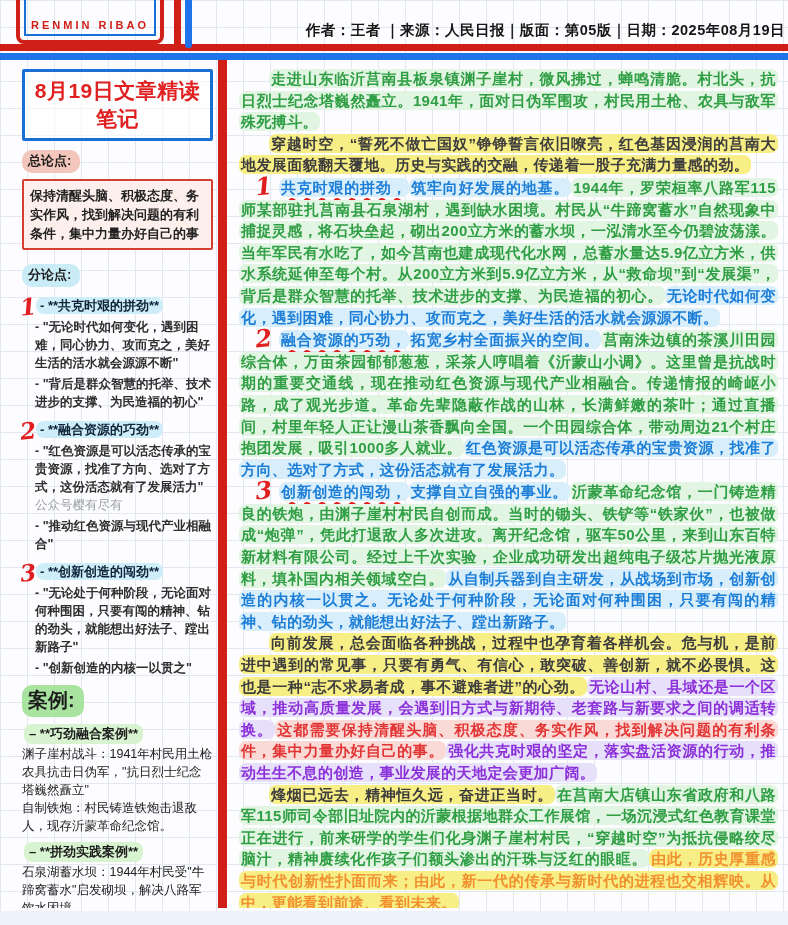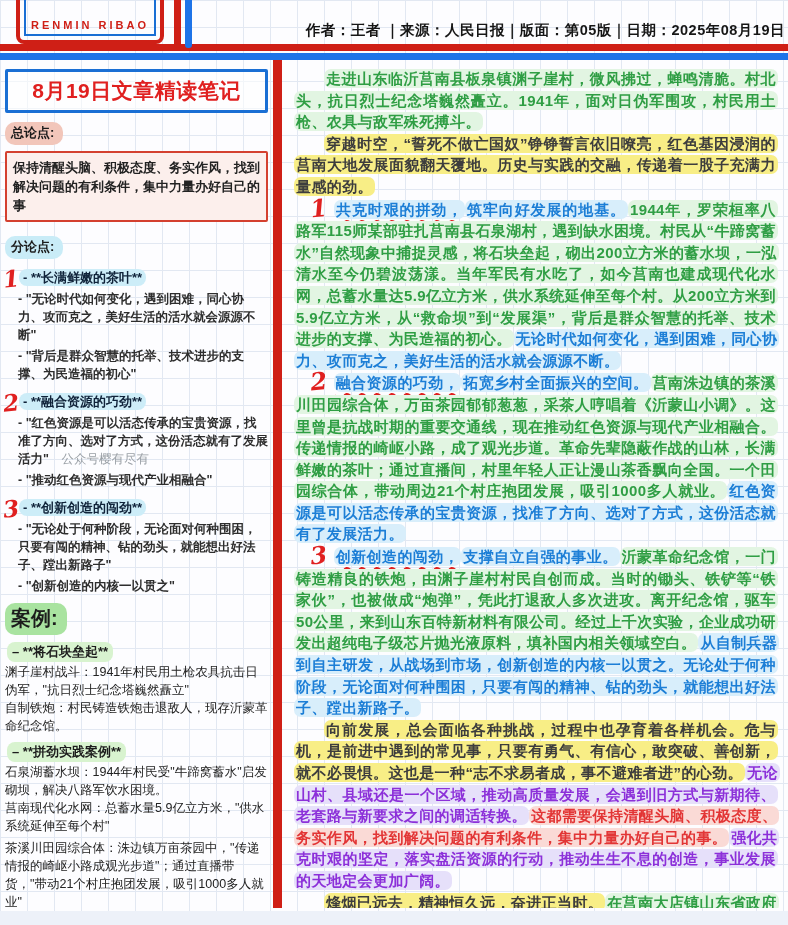--- a/index.html
+++ b/index.html
@@ -25,21 +25,21 @@
   }
   .logo-text { color:#cf1f16; font-weight:700; font-size:11px; letter-spacing:3px; padding-bottom:3px; }
   .vbar { position:absolute; top:0; width:7px; height:48px; border-radius:0 0 3px 3px; }
   .vbar-red { left:174px; background:#cf1f16; }
   .vbar-blue { left:185px; background:#1e74e8; }
   .meta { position:absolute; right:3px; top:21px; font-size:14.5px; font-weight:700; color:#161616; letter-spacing:0.5px; }
   .hrule-red { height:7px; background:#cf1f16; }
   .hrule-blue { height:7px; background:#1e74e8; margin-top:2px; }
   
   .content { display:flex; align-items:stretch; height:848px; }
-  .sidebar { width:273px; padding:9px 5px 0 5px; overflow:hidden; }
+  .sidebar { width:218px; padding:9px 5px 0 22px; overflow:hidden; }
   .divider { width:9px; background:#cf1f16; }
   .main { flex:1; padding:8px 10px 0 12px; overflow:hidden; }
   
   .side-title {
     border:3px solid #1a6fd4; border-radius:2px; color:#e02020; font-weight:800;
     font-size:21px; padding:5px 4px; text-align:center; letter-spacing:0.5px; margin-bottom:9px;
     background:rgba(255,255,255,.55);
   }
   .label { display:inline-block; font-size:13px; font-weight:800; color:#1c1c1c; padding:2px 9px 3px 6px; border-radius:10px; }
   .label-pink { background:#f2c6ba; }
@@ -103,40 +103,40 @@
 
     <div class="sidebar">
       <div class="side-title">8月19日文章精读笔记</div>
 
       <span class="label label-pink">总论点:</span>
       <div class="main-point-box">保持清醒头脑、积极态度、务实作风，找到解决问题的有利条件，集中力量办好自己的事</div>
 
       <span class="label label-cyan">分论点:</span>
       <div>
           <div class="sub-point">
-            <div class="sp-head"><span class="side-num">1</span><span class="sp-title">- **长满鲜嫩的茶叶**</span></div>
+            <div class="sp-head"><span class="side-num">1</span><span class="sp-title">- **共克时艰的拼劲**</span></div>
             <div class="sp-quote">- "无论时代如何变化，遇到困难，同心协力、攻而克之，美好生活的活水就会源源不断"</div>
             <div class="sp-quote">- "背后是群众智慧的托举、技术进步的支撑、为民造福的初心"</div>
           </div>
           <div class="sub-point">
             <div class="sp-head"><span class="side-num">2</span><span class="sp-title">- **融合资源的巧劲**</span></div>
             <div class="sp-quote">- "红色资源是可以活态传承的宝贵资源，找准了方向、选对了方式，这份活态就有了发展活力"<span class="watermark">　公众号樱有尽有</span></div>
             <div class="sp-quote">- "推动红色资源与现代产业相融合"</div>
           </div>
           <div class="sub-point">
             <div class="sp-head"><span class="side-num">3</span><span class="sp-title">- **创新创造的闯劲**</span></div>
             <div class="sp-quote">- "无论处于何种阶段，无论面对何种围困，只要有闯的精神、钻的劲头，就能想出好法子、蹚出新路子"</div>
             <div class="sp-quote">- "创新创造的内核一以贯之"</div>
           </div>
         </div>
 
       <span class="label label-green">案例:</span>
       <div>
           <div class="case-block">
-            <div><span class="case-title">– **将石块垒起**</span></div>
+            <div><span class="case-title">– **巧劲融合案例**</span></div>
             <div class="case-line">渊子崖村战斗：1941年村民用土枪农具抗击日伪军，"抗日烈士纪念塔巍然矗立"</div>
             <div class="case-line">自制铁炮：村民铸造铁炮击退敌人，现存沂蒙革命纪念馆。</div>
           </div>
           <div class="case-block">
             <div><span class="case-title">– **拼劲实践案例**</span></div>
             <div class="case-line">石泉湖蓄水坝：1944年村民受"牛蹄窝蓄水"启发砌坝，解决八路军饮水困境。</div>
             <div class="case-line">莒南现代化水网：总蓄水量5.9亿立方米，"供水系统延伸至每个村"</div>
           </div>
           <div class="case-block">
             <div class="case-line">茶溪川田园综合体：洙边镇万亩茶园中，"传递情报的崎岖小路成观光步道"；通过直播带货，"带动21个村庄抱团发展，吸引1000多人就业"</div>

